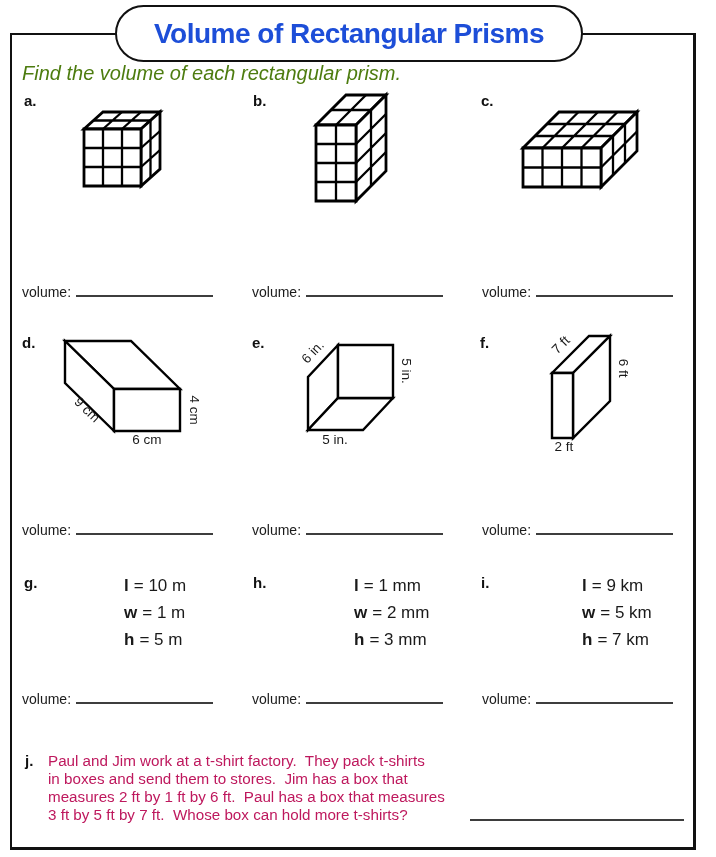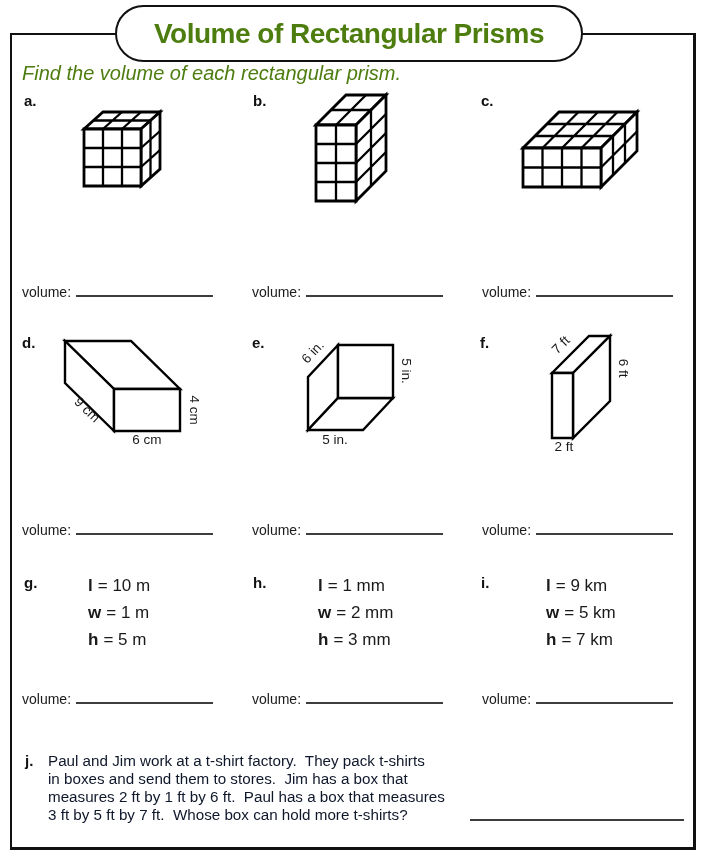--- a/index.html
+++ b/index.html
@@ -4,32 +4,32 @@
 <style>
   html,body{margin:0;padding:0;background:#fff;}
   .page{position:relative;width:716px;height:857px;background:#fff;
         font-family:"Liberation Sans",sans-serif;color:#111;overflow:hidden;}
   .frame{position:absolute;left:10px;top:33px;width:686px;height:817px;
          box-sizing:border-box;border:2px solid #111;
          border-right-width:3px;border-bottom-width:3px;}
   .title-pill{position:absolute;left:115px;top:5px;width:468px;height:57px;
          box-sizing:border-box;border:2px solid #111;border-radius:29px;
          background:#fff;display:flex;align-items:center;justify-content:center;z-index:2;}
-  .title-pill span{font-weight:bold;font-size:28px;letter-spacing:-0.5px;color:#4d7c0f;}
+  .title-pill span{font-weight:bold;font-size:28px;letter-spacing:-0.5px;color:#1d4ed8;}
   .instruction{position:absolute;left:22px;top:62px;font-size:20px;color:#4d7c0f;font-style:italic;}
   .letter{position:absolute;font-weight:bold;font-size:15px;color:#111;}
   .vol-row{position:absolute;font-size:14px;color:#1a1a1a;white-space:nowrap;}
   .vol-line{display:inline-block;width:137px;height:14px;margin-left:5px;
             border-bottom:2px solid #3d3d3d;vertical-align:baseline;}
   .dims{position:absolute;font-size:17px;color:#1a1a1a;}
-  .dim-row{height:27px;}
+  .dim-row{height:27px;margin-left:36px;}
   .dim-var{font-weight:bold;}
   .dim-val{margin-left:5px;}
   .word-problem{position:absolute;left:48px;top:752px;font-size:15.2px;
-                line-height:18px;color:#0f172a;}
+                line-height:18px;color:#be185d;}
   .wp-line{white-space:pre;}
   .answer-line{position:absolute;left:470px;top:803px;width:214px;height:16px;
                border-bottom:2px solid #3d3d3d;}
   svg{position:absolute;overflow:visible;}
   svg .face{fill:#fff;stroke:#000;stroke-width:2.8;stroke-linejoin:miter;}
   svg .grid{fill:none;stroke:#000;stroke-width:2.3;}
   svg .box{fill:#fff;stroke:#000;stroke-width:2.4;stroke-linejoin:miter;}
   svg text{font-family:"Liberation Sans",sans-serif;font-size:13.5px;fill:#1a1a1a;}
 </style>
 </head>

